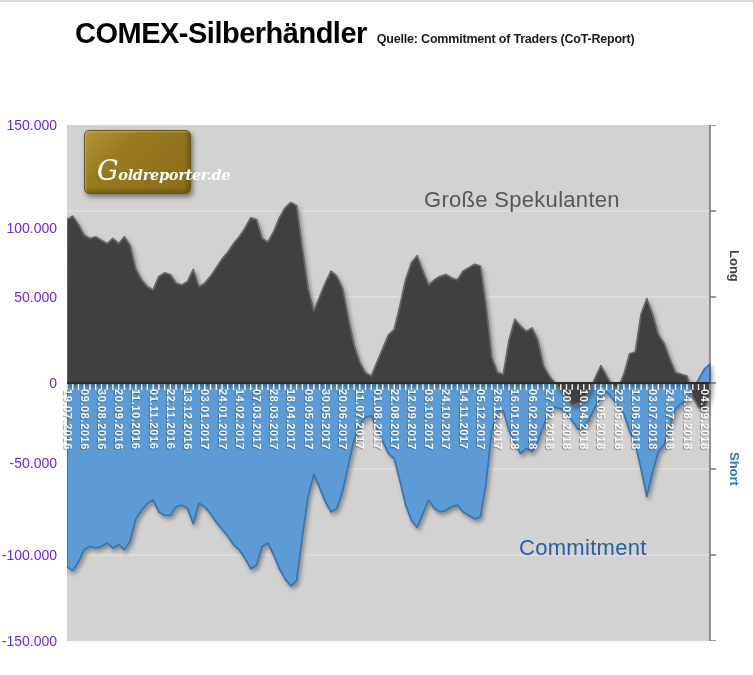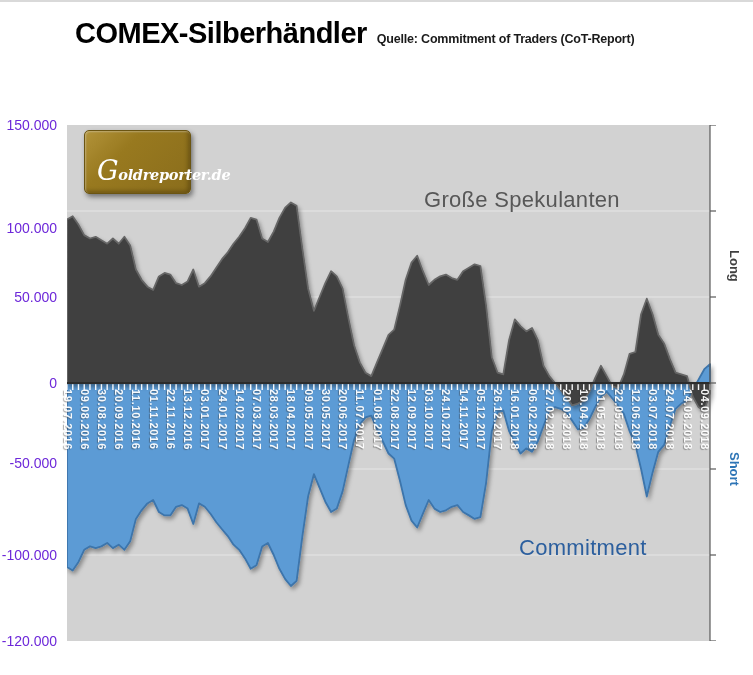--- a/index.html
+++ b/index.html
@@ -202,21 +202,21 @@
 <div class="side-label" id="long-label">Long</div>
 <div class="side-label" id="short-label">Short</div>
 
 <div id="ylabels">
     <div class="ylabel" style="top: 115px;">150.000</div>
     <div class="ylabel" style="top: 218px;">100.000</div>
     <div class="ylabel" style="top: 287px;">50.000</div>
     <div class="ylabel" style="top: 373px;">0</div>
     <div class="ylabel" style="top: 453px;">-50.000</div>
     <div class="ylabel" style="top: 545px;">-100.000</div>
-    <div class="ylabel" style="top: 631px;">-120.000</div>
+    <div class="ylabel" style="top: 631px;">-150.000</div>
   </div>
 <div id="xlabels">
     <div class="xlabel" style="left: 73.5px; top: 387px;">19.07.2016</div>
     <div class="xlabel" style="left: 90.7232px; top: 387px;">09.08.2016</div>
     <div class="xlabel" style="left: 107.946px; top: 387px;">30.08.2016</div>
     <div class="xlabel" style="left: 125.17px; top: 387px;">20.09.2016</div>
     <div class="xlabel" style="left: 142.393px; top: 387px;">11.10.2016</div>
     <div class="xlabel" style="left: 159.616px; top: 387px;">01.11.2016</div>
     <div class="xlabel" style="left: 176.839px; top: 387px;">22.11.2016</div>
     <div class="xlabel" style="left: 194.062px; top: 387px;">13.12.2016</div>

